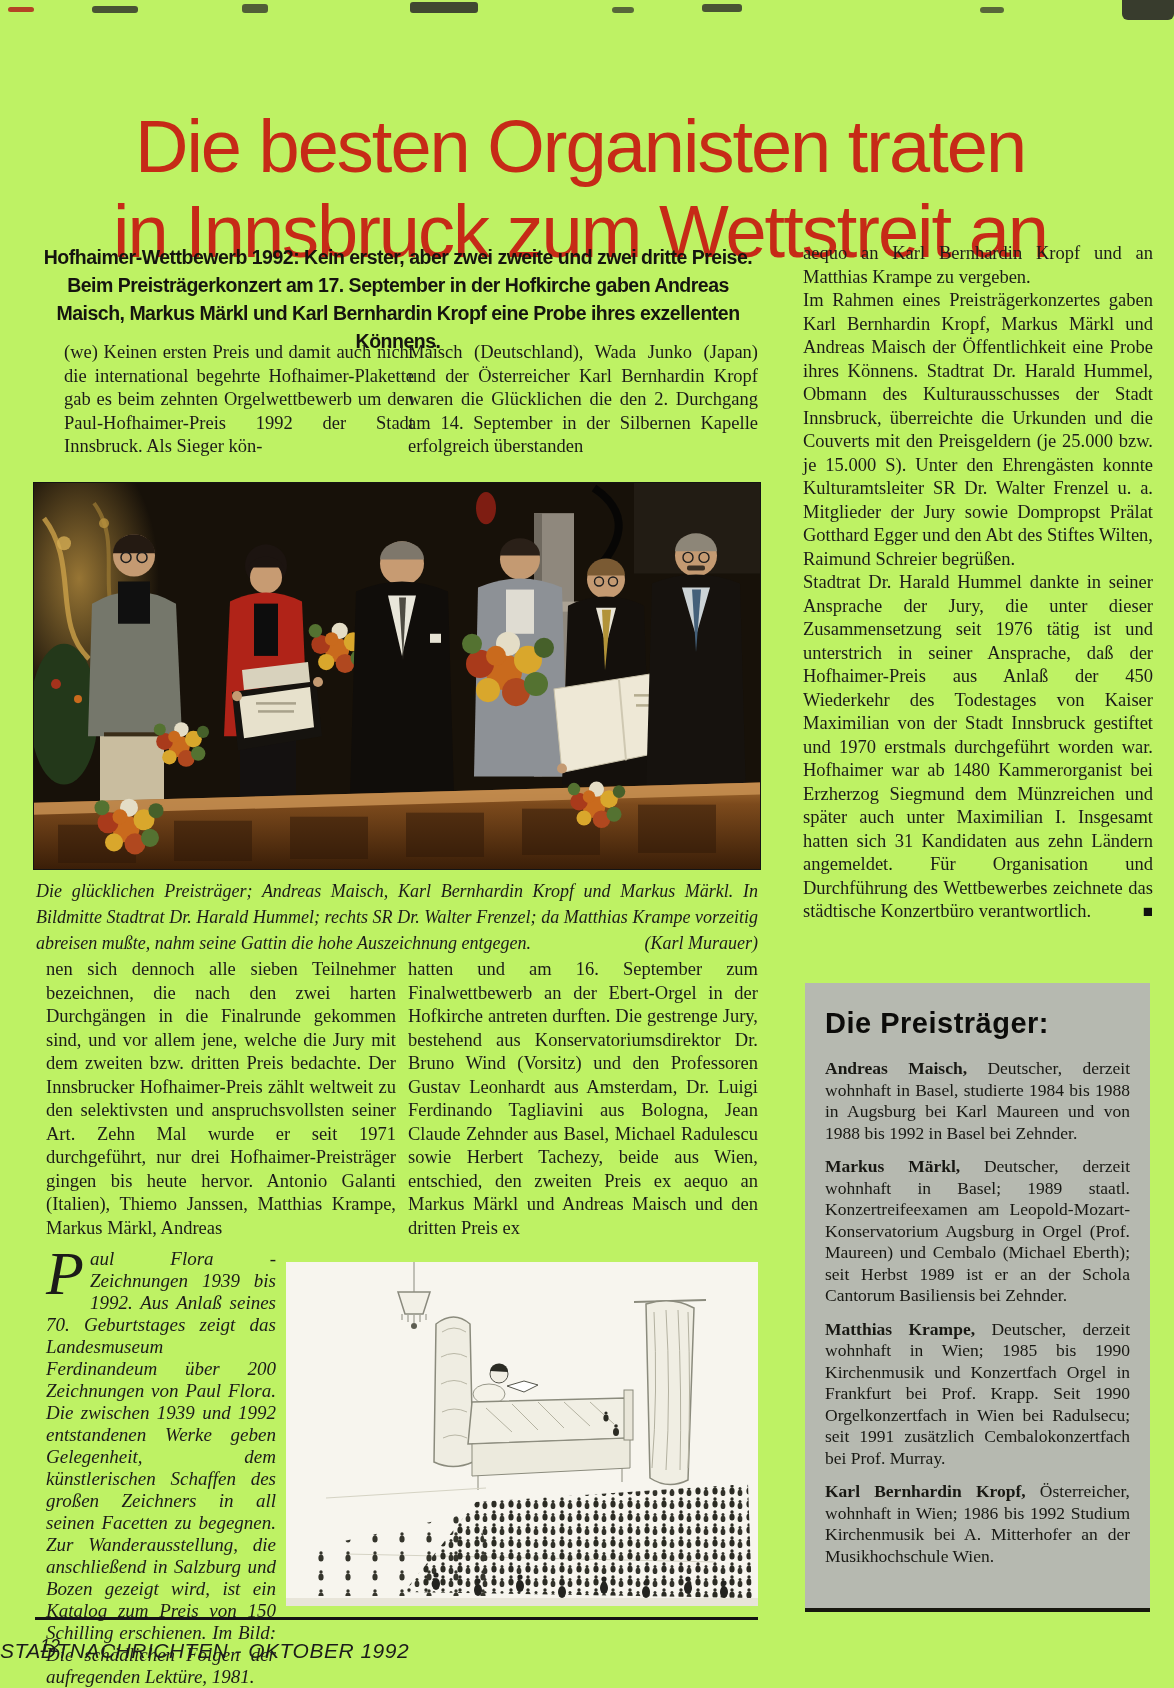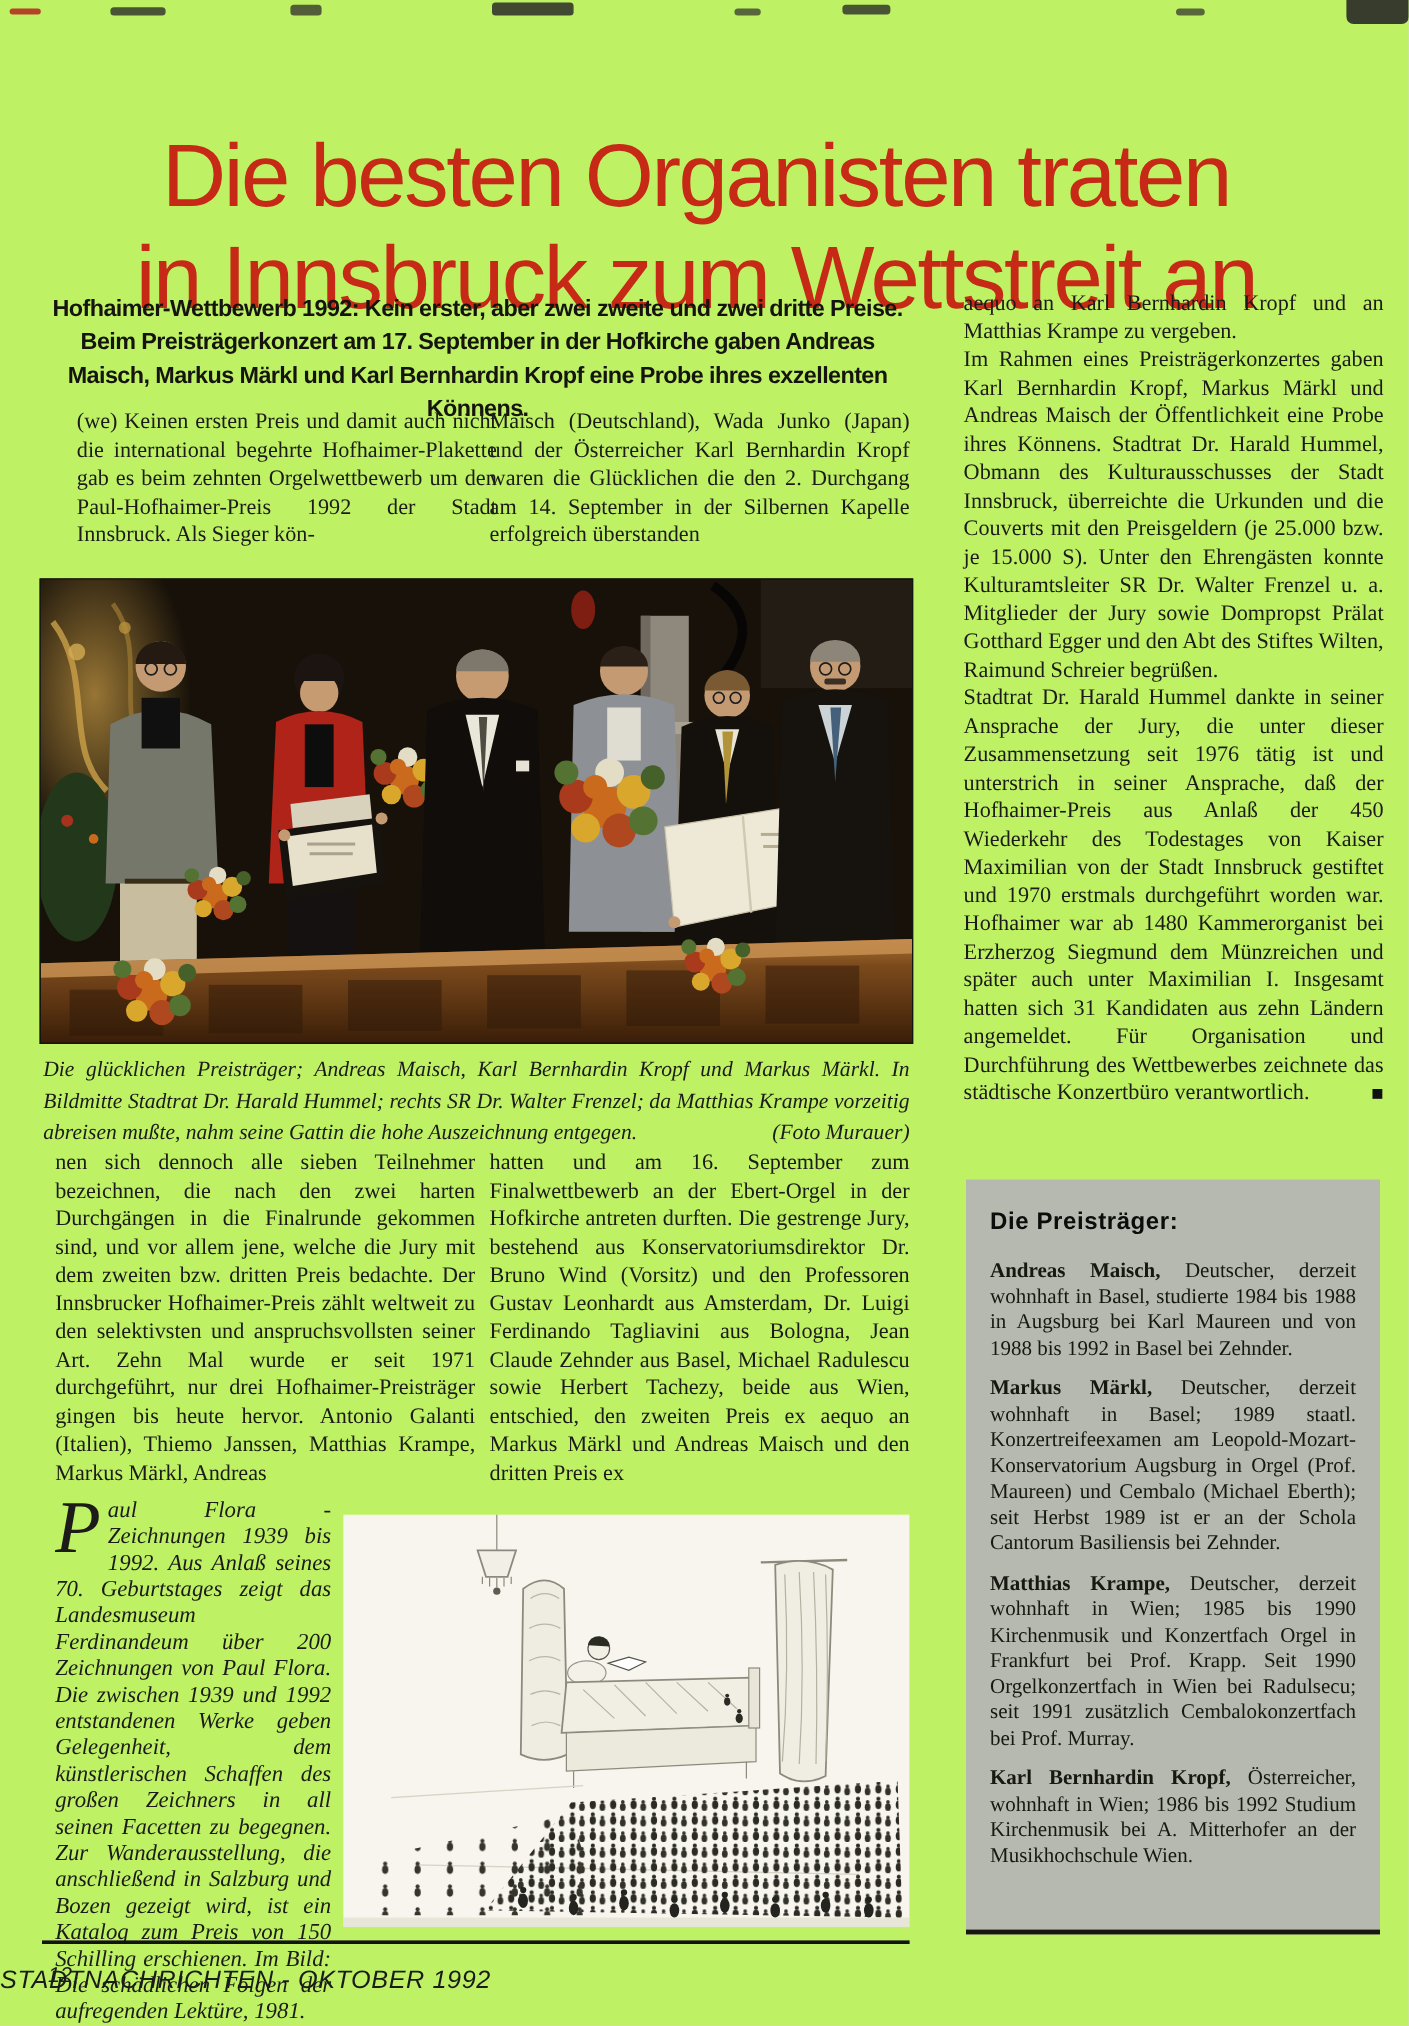--- a/index.html
+++ b/index.html
@@ -28,21 +28,21 @@
            font-size:18px;line-height:26px;text-align:justify;}
   .caption .credit{position:absolute;right:0;bottom:0;font-style:italic;}
   .flora{position:absolute;left:46px;top:1248px;width:230px;font-style:italic;
          font-size:19px;line-height:22px;text-align:justify;}
   .dropcap{float:left;font-size:62px;line-height:46px;padding:2px 6px 0 0;font-style:italic;}
   .illustration{position:absolute;left:286px;top:1262px;width:472px;height:344px;}
   .illustration svg{display:block;width:100%;height:100%;}
   .awards{position:absolute;left:805px;top:983px;width:345px;min-height:629px;box-sizing:border-box;
           background:#b6b9b0;border-bottom:4px solid #17170f;padding:24px 20px 10px;}
   .awards h2{margin:0 0 18px;font-family:"Liberation Sans", sans-serif;font-weight:bold;
-             font-size:20px;letter-spacing:0.5px;color:#0c0c0a;}
+             font-size:29px;letter-spacing:0.5px;color:#0c0c0a;}
   .awards p{margin:0 0 12px;font-size:17.5px;line-height:21.5px;text-align:justify;color:#181813;}
   .rule-left{position:absolute;left:35px;top:1617px;width:723px;height:3px;background:#141414;}
   .pagenum{position:absolute;left:40px;top:1636px;font-family:"Liberation Sans", sans-serif;
            font-style:italic;font-size:18px;color:#1b1b1b;}
   .journal{position:absolute;left:0;top:1639px;width:1020px;text-align:left;
            font-family:"Liberation Sans", sans-serif;font-style:italic;font-size:21px;
            letter-spacing:0.5px;color:#1b1b1b;}
 </style>
 </head>
 <body>
@@ -201,21 +201,21 @@
         <rect x="488" y="324" width="78" height="46" fill="#2e1708" opacity=".5"></rect>
         <rect x="604" y="320" width="78" height="48" fill="#2e1708" opacity=".5"></rect>
         <use href="#bq" transform="translate(92,344) scale(1.5)"></use>
         <use href="#bq" transform="translate(560,322) scale(1.25)"></use>
       </g>
     </svg>
   </div>
 
   <div class="caption">
     <span>Die glücklichen Preisträger; Andreas Maisch, Karl Bernhardin Kropf und Markus Märkl. In Bildmitte Stadtrat Dr. Harald Hummel; rechts SR Dr. Walter Frenzel; da Matthias Krampe vorzeitig abreisen mußte, nahm seine Gattin die hohe Auszeichnung entgegen.</span>
-    <span class="credit">(Foto Murauer)</span>
+    <span class="credit">(Karl Murauer)</span>
   </div>
 
   <div id="col1p2" class="bodycol">
     <p>nen sich dennoch alle sieben Teilnehmer bezeichnen, die nach den zwei harten Durchgängen in die Finalrunde gekommen sind, und vor allem jene, welche die Jury mit dem zweiten bzw. dritten Preis bedachte. Der Innsbrucker Hofhaimer-Preis zählt weltweit zu den selektivsten und anspruchsvollsten seiner Art. Zehn Mal wurde er seit 1971 durchgeführt, nur drei Hofhaimer-Preisträger gingen bis heute hervor. Antonio Galanti (Italien), Thiemo Janssen, Matthias Krampe, Markus Märkl, Andreas</p>
   </div>
   <div id="col2p2" class="bodycol">
     <p>hatten und am 16. September zum Finalwettbewerb an der Ebert-Orgel in der Hofkirche antreten durften. Die gestrenge Jury, bestehend aus Konservatoriumsdirektor Dr. Bruno Wind (Vorsitz) und den Professoren Gustav Leonhardt aus Amsterdam, Dr. Luigi Ferdinando Tagliavini aus Bologna, Jean Claude Zehnder aus Basel, Michael Radulescu sowie Herbert Tachezy, beide aus Wien, entschied, den zweiten Preis ex aequo an Markus Märkl und Andreas Maisch und den dritten Preis ex</p>
   </div>
 
   <div class="flora">

